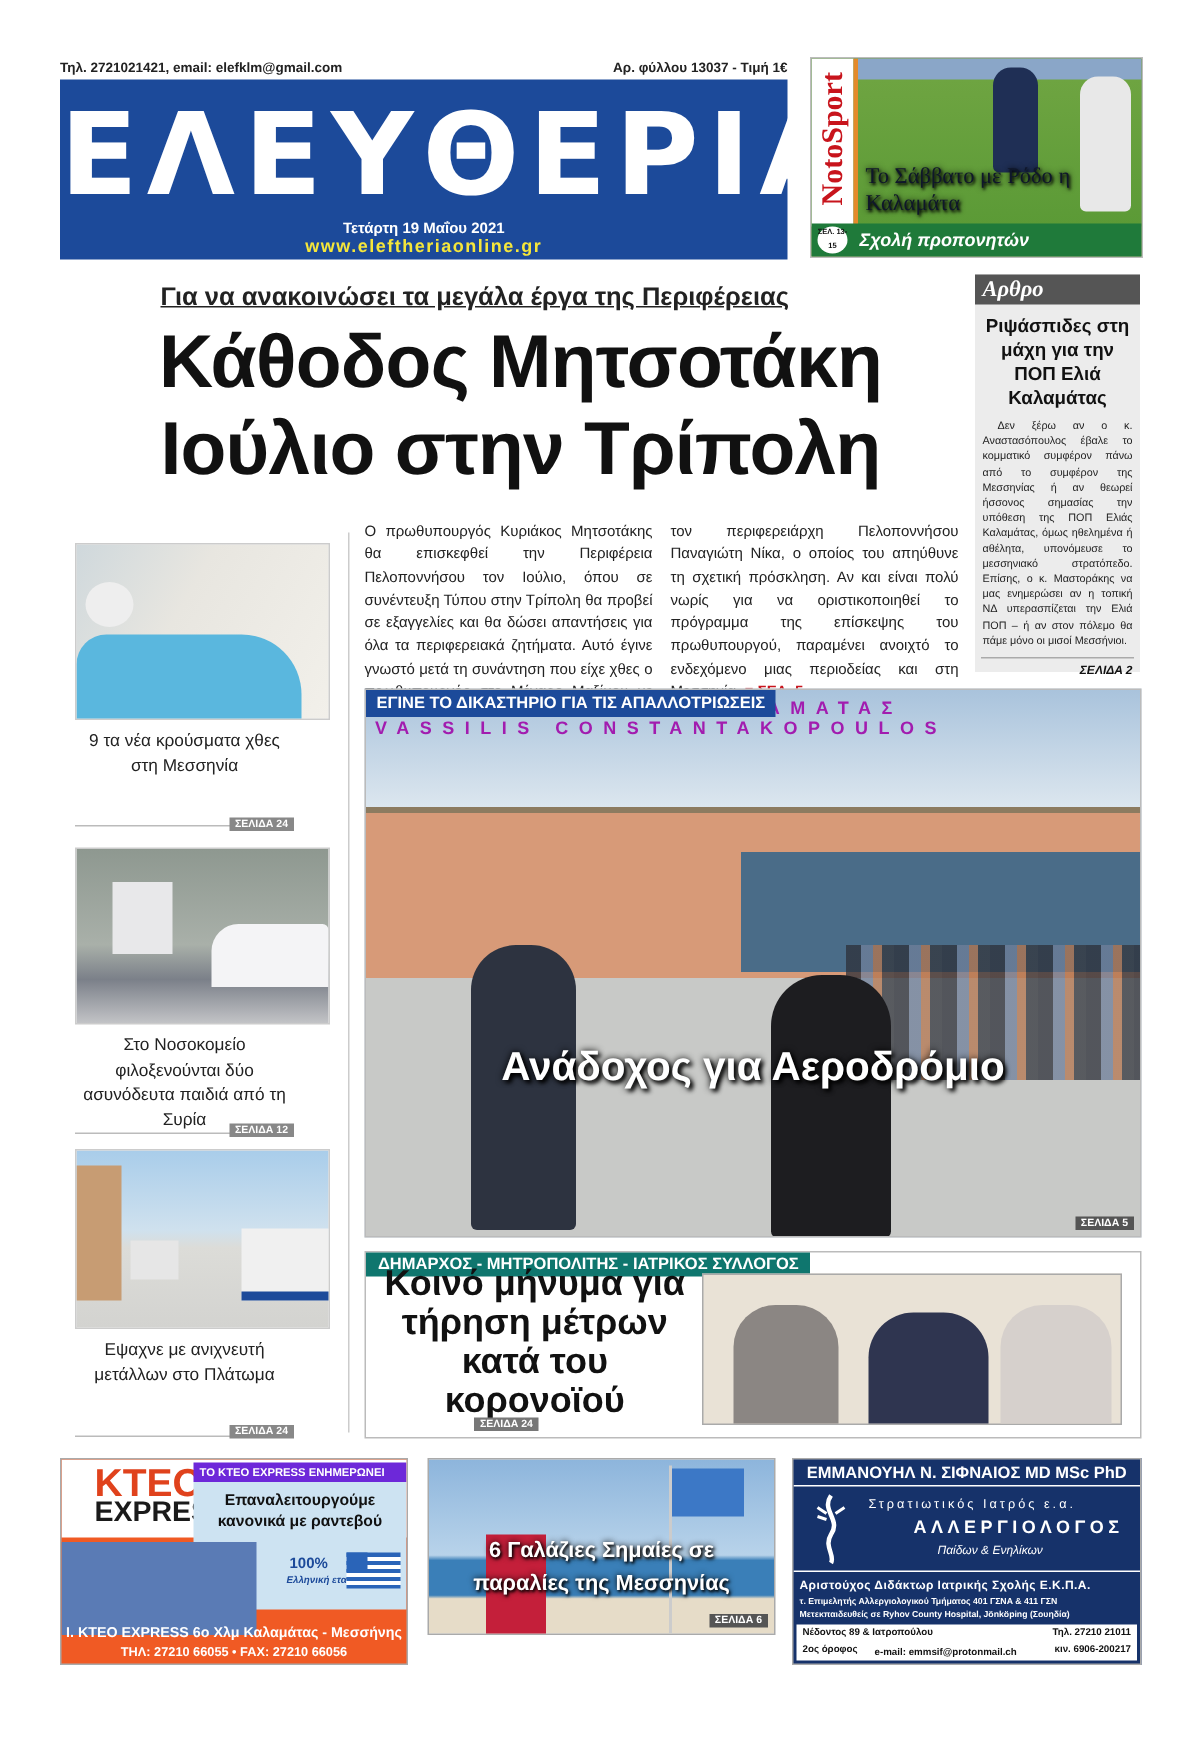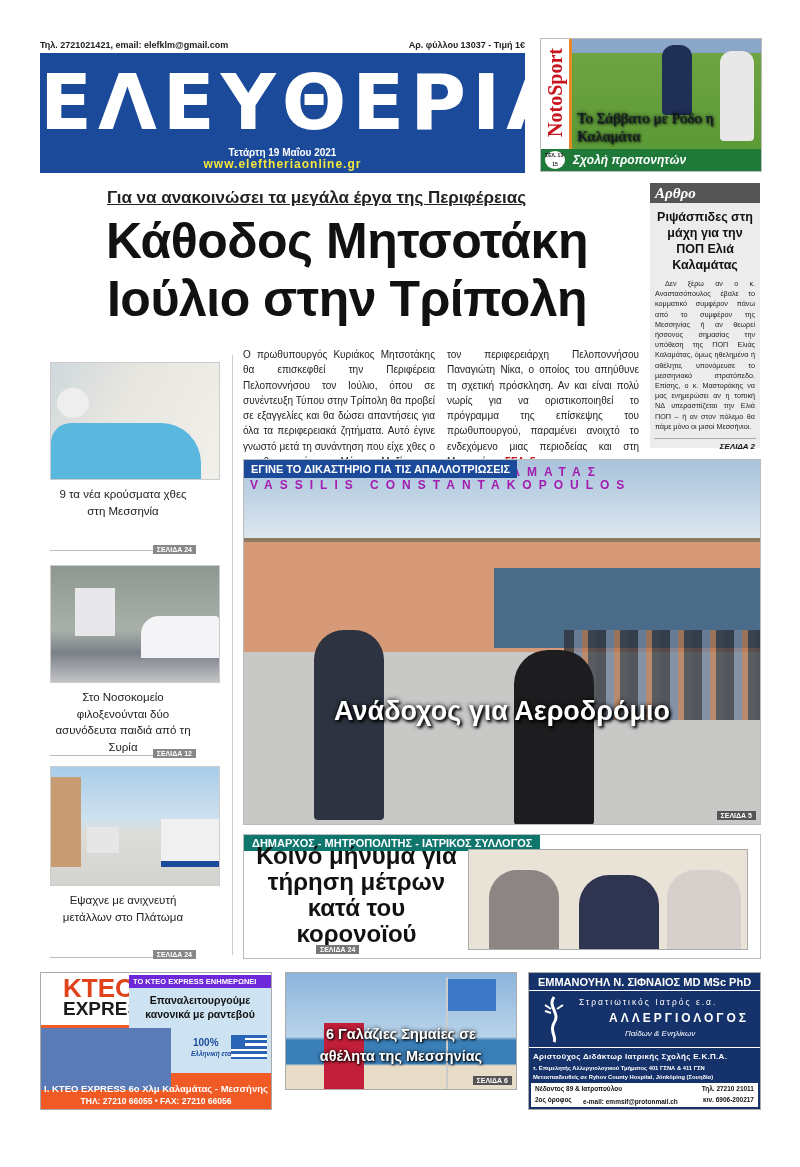--- a/index.html
+++ b/index.html
@@ -232,21 +232,21 @@
   <div class="addr">Ι. ΚΤΕΟ EXPRESS 6ο Χλμ Καλαμάτας - Μεσσήνης</div>
   <div class="phone">ΤΗΛ: 27210 66055  •  FAX: 27210 66056</div>
 </div>
 
 <div class="ad-beach">
   <div class="pole"></div>
   <div class="flag"></div>
   <div class="tower"></div>
   <div class="caption">
     <div>6 Γαλάζιες Σημαίες σε</div>
-    <div>αθέλητα της Μεσσηνίας</div>
+    <div>παραλίες της Μεσσηνίας</div>
   </div>
   <div class="pagetag">ΣΕΛΙΔΑ 6</div>
 </div>
 
 <div class="ad-doc">
   <div class="name">ΕΜΜΑΝΟΥΗΛ Ν. ΣΙΦΝΑΙΟΣ MD MSc PhD</div>
   <div class="rule"></div>
   <svg class="logo" viewBox="0 0 22 48">
     <path d="M11 2 C4 12 18 18 11 28 C6 36 14 42 11 47" stroke="#fff" stroke-width="3" fill="none"></path>
     <path d="M2 10 L8 14 M2 16 L8 18 M20 10 L14 14" stroke="#fff" stroke-width="2"></path>

